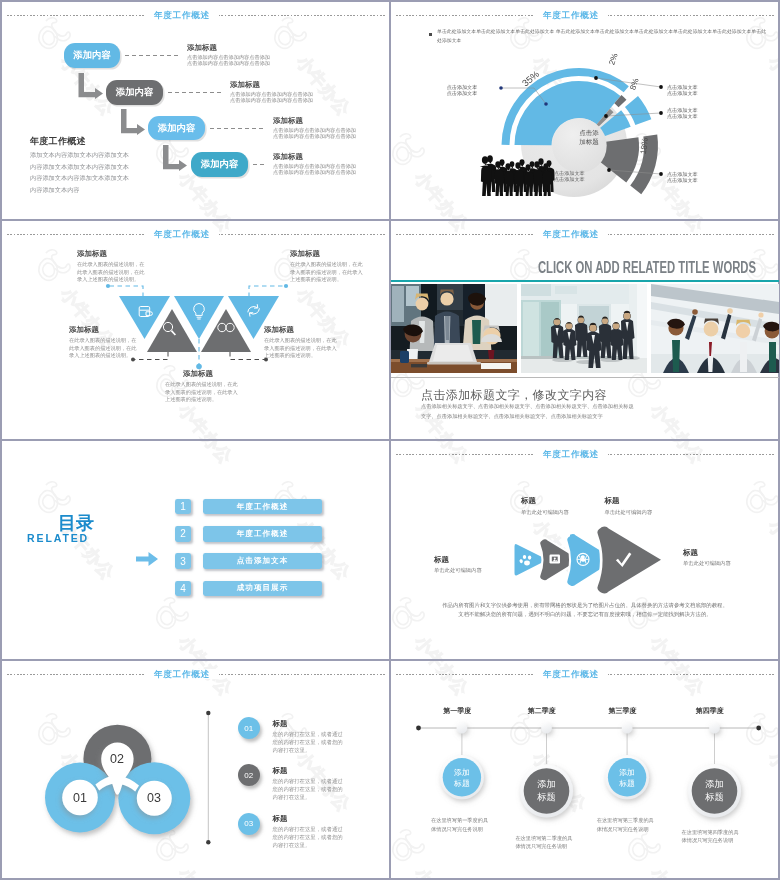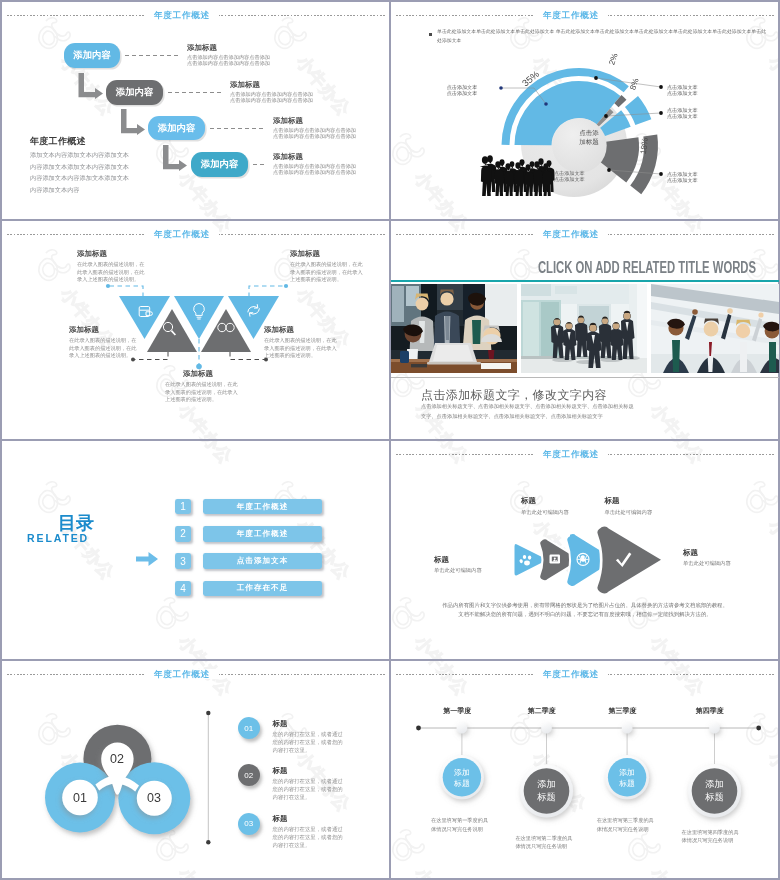--- a/index.html
+++ b/index.html
@@ -850,21 +850,21 @@
       <path d="M0,4.5 h12.5 v-4.5 l9.5,7 l-9.5,7 v-4.5 h-12.5 z" fill="#6cbde9"></path>
     </svg>
 
     <div class="s5num" style="left:173px;top:58.2px;">1</div>
     <div class="s5bar" style="left:201px;top:58.2px;">年度工作概述</div>
     <div class="s5num" style="left:173px;top:85.3px;">2</div>
     <div class="s5bar" style="left:201px;top:85.3px;">年度工作概述</div>
     <div class="s5num" style="left:173px;top:112.4px;">3</div>
     <div class="s5bar" style="left:201px;top:112.4px;">点击添加文本</div>
     <div class="s5num" style="left:173px;top:139.5px;">4</div>
-    <div class="s5bar" style="left:201px;top:139.5px;">工作存在不足</div>
+    <div class="s5bar" style="left:201px;top:139.5px;">成功项目展示</div>
   </div>
 
   <div class="slide" style="left:391px;top:441px;">
     <div class="hdr">
       <div class="dots"></div>
       <div class="ttl">年度工作概述</div>
     </div>
 
     <svg style="position:absolute;left:0;top:0;" width="388" height="218">
 

